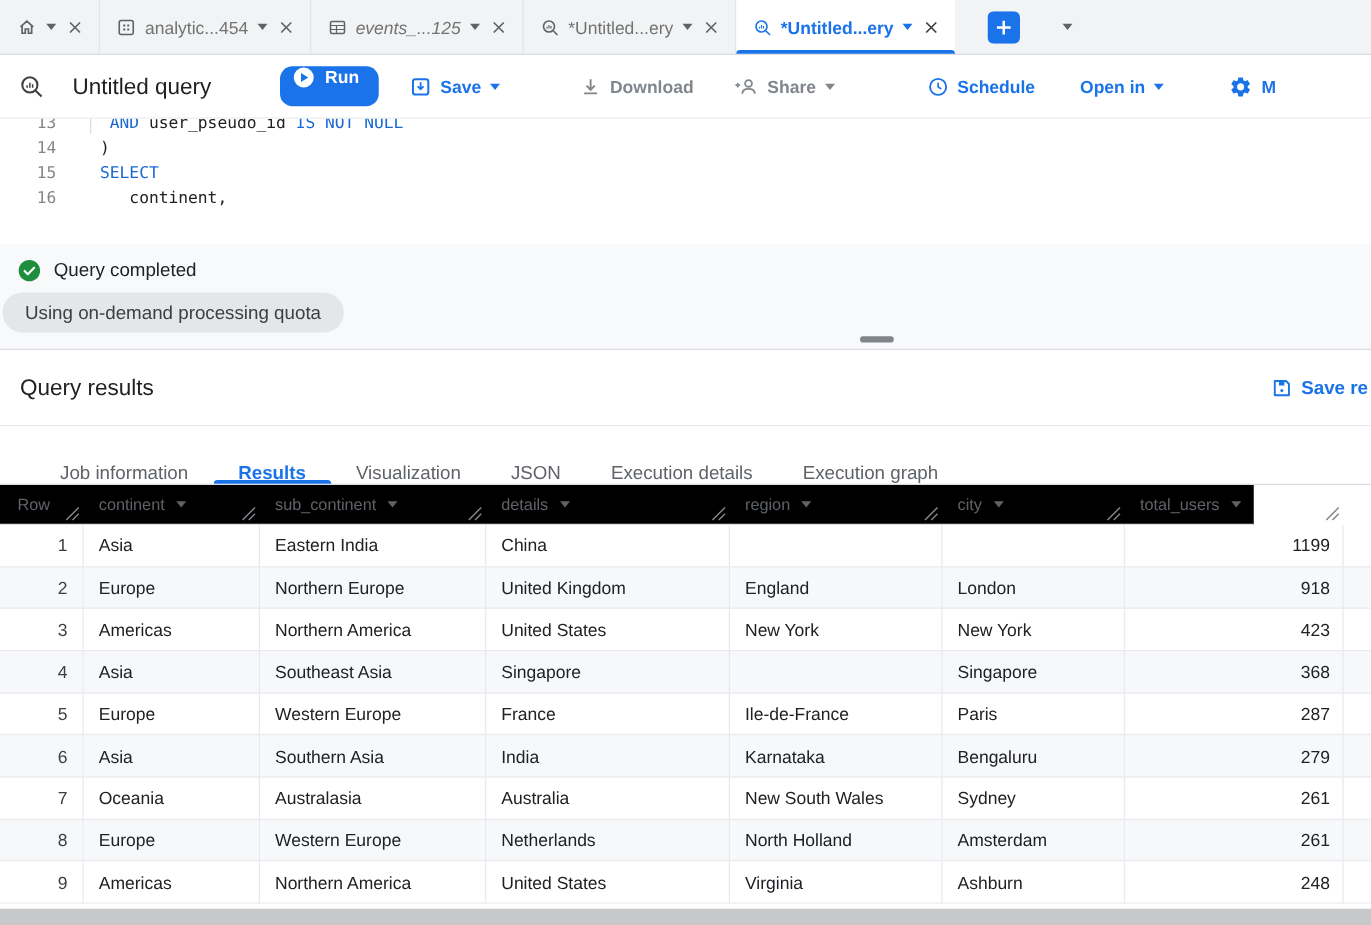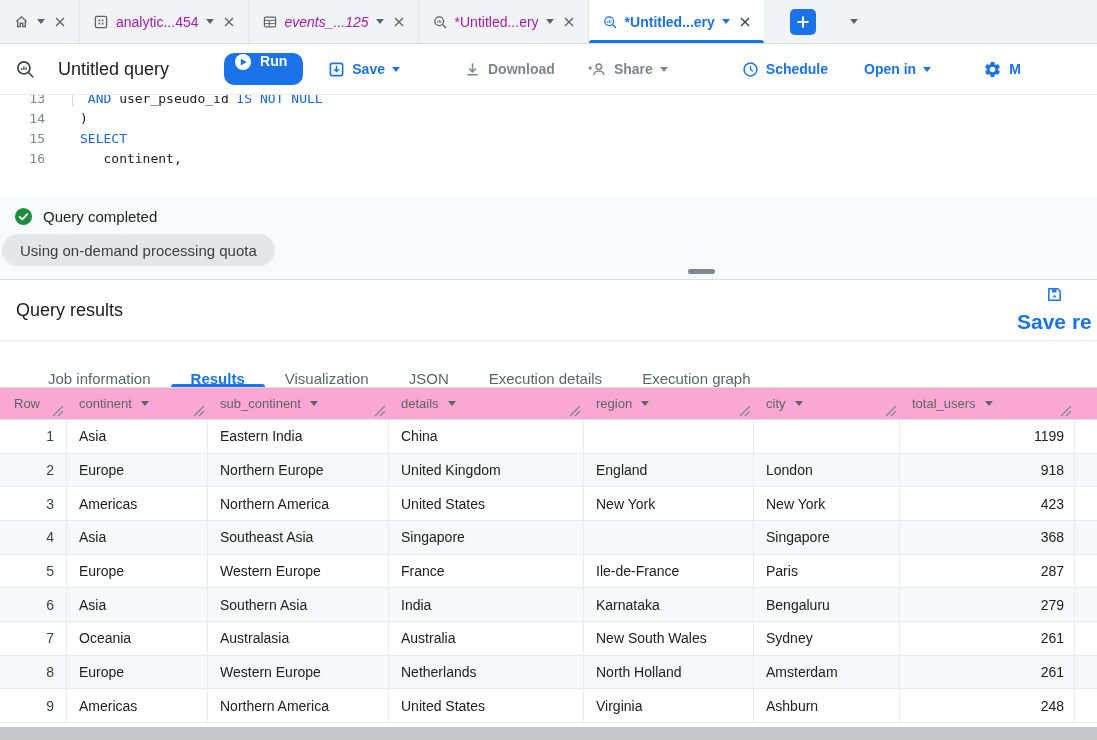--- a/index.html
+++ b/index.html
@@ -5,21 +5,21 @@
   * { box-sizing: border-box; margin: 0; padding: 0; }
   html,body { margin:0; }
   body { font-family: "Liberation Sans", sans-serif; color:#202124; background:#fff; }
   .app { position:relative; width:1097px; height:740px; overflow:hidden; background:#fff; }
 
   
   .tabbar { position:absolute; top:0; left:0; width:1097px; height:44px;
             background:#f1f3f4; border-bottom:1px solid #dadce0;
             display:flex; align-items:stretch; }
   .btab { display:flex; align-items:center; gap:7px; padding:0 13px;
-          font-size:14px; color:#a21caf; border-right:1px solid #e3e5e8; cursor:pointer; position:relative; }
+          font-size:14px; color:#737373; border-right:1px solid #e3e5e8; cursor:pointer; position:relative; }
   .btab .ticon { display:flex; color:#5f6368; }
   .btab.active { background:#fff; color:#1a73e8; font-weight:bold; border-right:none; }
   .btab.active .ticon { color:#1a73e8; }
   .btab.active::after { content:""; position:absolute; left:0; right:0; bottom:0; height:3px;
                         background:#1a73e8; border-radius:3px 3px 0 0; }
   .italic { font-style:italic; }
   .caret { width:0; height:0; border-left:4px solid transparent; border-right:4px solid transparent;
            border-top:5px solid #5f6368; display:inline-block; }
   .btab.active .caret { border-top-color:#1a73e8; }
   .tclose { display:flex; color:#5f6368; margin-left:2px; }
@@ -60,34 +60,34 @@
   .quota-badge { display:inline-flex; align-items:center; margin:5px 0 0 -12px; height:32px;
                  padding:0 18px; background:#e4e6e9; border-radius:16px; font-size:15px; color:#3c4043; }
   .drag-handle { position:absolute; left:688px; top:74px; width:27px; height:5px;
                  background:#80868b; border-radius:3px; cursor:row-resize; }
 
   
   .resultshdr { position:absolute; top:280px; left:0; width:1097px; height:60px; background:#fff;
                 display:flex; align-items:center; padding-left:16px; }
   .rtitle { font-size:18px; color:#202124; }
   .saveres { position:absolute; left:1017px; display:flex; align-items:center; gap:7px;
-             color:#1a73e8; font-size:21px; font-weight:bold; white-space:nowrap; cursor:pointer;flex-direction:column; }
+             color:#1a73e8; font-size:15px; font-weight:bold; white-space:nowrap; cursor:pointer; }
 
   
   .rtabs { position:absolute; top:340px; left:0; width:1097px; height:48px; background:#fff;
            border-top:1px solid #e8eaed; border-bottom:1px solid #dadce0;
            display:flex; align-items:flex-end; font-size:15px; color:#5f6368;padding-left:32px; }
   .rtab { display:flex; align-items:center; padding:0 20px; position:relative; cursor:pointer; white-space:nowrap; }
   .rtab.first { padding-left:16px; }
   .rtab.active { color:#1a73e8; font-weight:bold; }
   .rtab.active::after { content:""; position:absolute; left:0; right:0; bottom:0; height:3px;
                         background:#1a73e8; border-radius:3px 3px 0 0; }
 
   
-  .thead { position:absolute; top:388px; left:0; width:1097px; height:32px; background:#f9a8d4;
+  .thead { position:absolute; top:388px; left:0; width:1003px; height:32px; background:#000000;
            display:flex; border-bottom:1px solid #e0e0e0; font-size:13px; color:#5f6368; }
   .hcell { display:flex; align-items:center; gap:9px; padding-left:12px; position:relative; flex:none; }
   .hcell.c0 { padding-left:14px; }
   .hlbl { white-space:nowrap; }
   .hcaret { width:0; height:0; border-left:4.5px solid transparent; border-right:4.5px solid transparent;
             border-top:5.5px solid #5f6368; display:inline-block; }
   .grip { position:absolute; left:-16px; bottom:2px; display:flex; cursor:col-resize; }
 
   .tbody { position:absolute; top:420px; left:0; width:1097px; height:303px; background:#fff; }
   .trow { display:flex; height:33.67px; background:#fff; }

